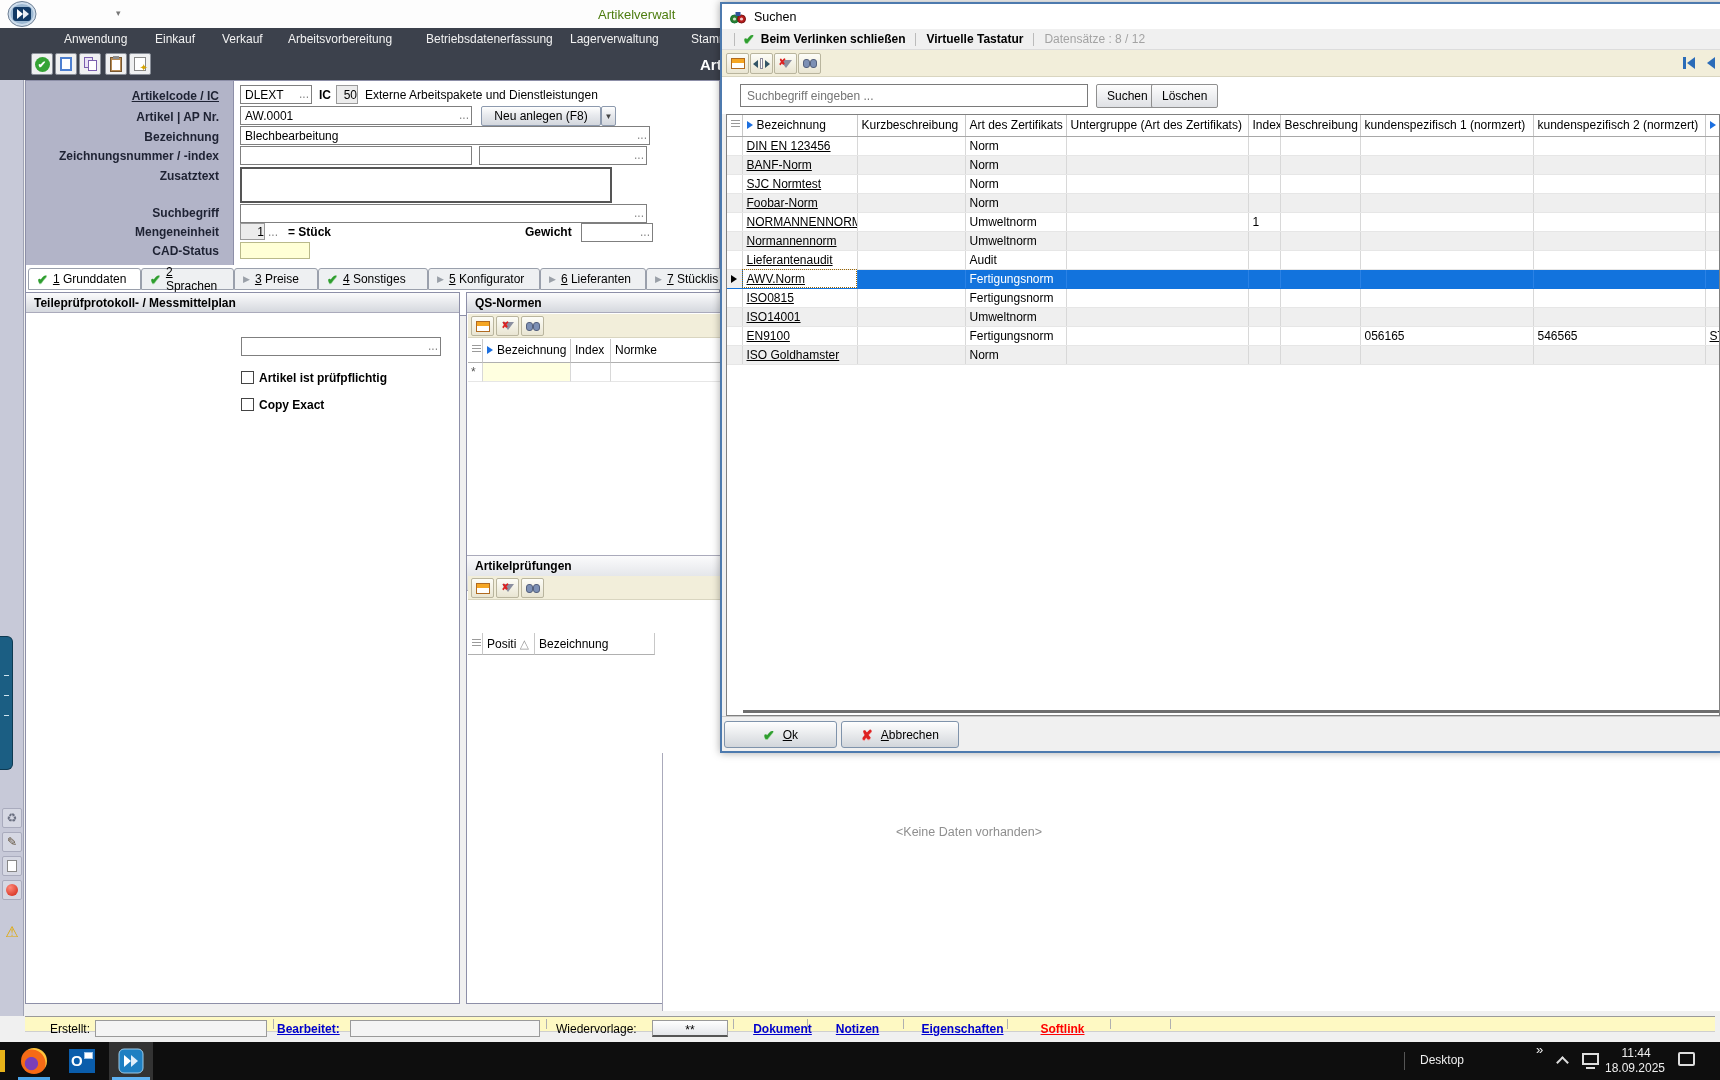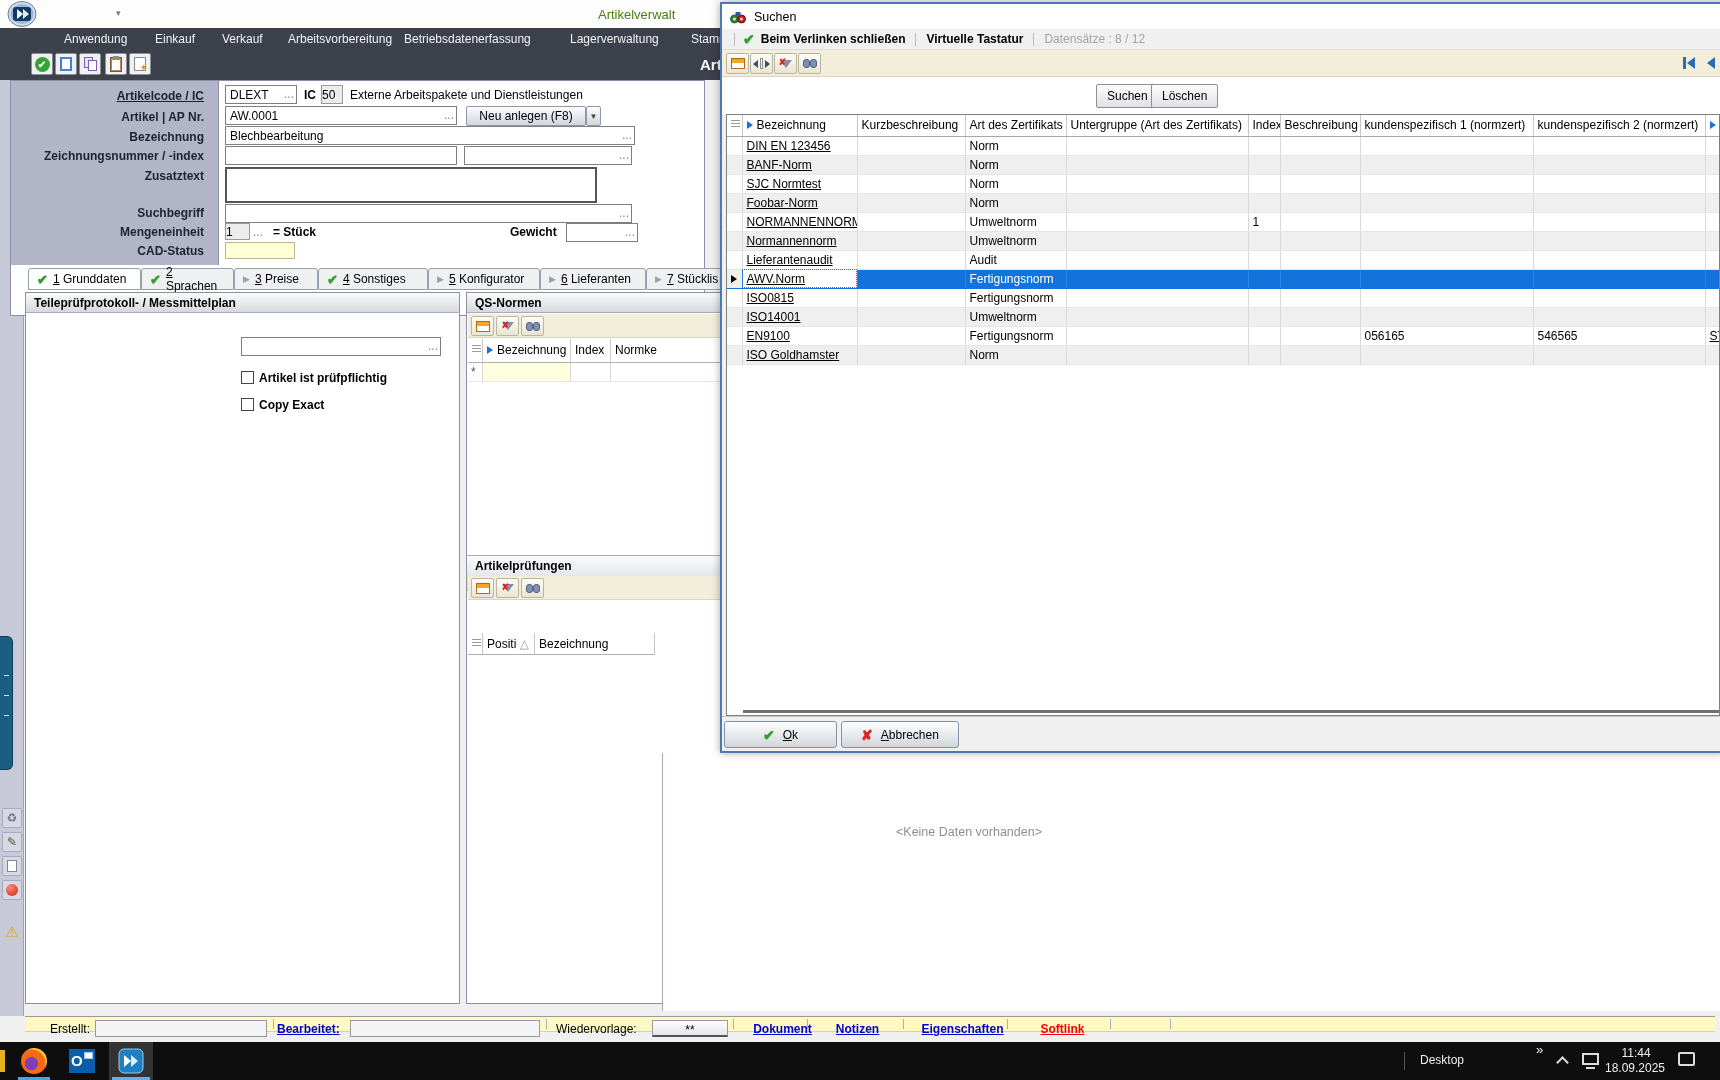--- a/index.html
+++ b/index.html
@@ -22,27 +22,27 @@
 
   
   #side-strip { left:0; top:80px; width:24px; height:936px; background:#c7c9d8; border-right:1px solid #9fa2b4; }
   #dock-tab { left:0; top:556px; width:13px; height:134px; background:#1b5e83; border:1px solid #0e3a52;
               border-left:none; border-radius:0 6px 6px 0; }
   #dock-tab i { position:absolute; left:4px; width:5px; height:1px; background:#cfe3ee; }
   .side-ico { position:absolute; left:2px; width:20px; height:20px; background:#d6d8e3; border:1px solid #a9abbd;
               border-radius:2px; display:flex; align-items:center; justify-content:center; font-size:12px; }
 
   
-  #form-panel { left:10px; top:80px; width:695px; height:236px; background:#fff; border:1px solid #8d8fa8; }
+  #form-panel { left:25px; top:80px; width:695px; height:236px; background:#fff; border:1px solid #8d8fa8; }
   #form-labelcol { left:0; top:0; width:208px; height:184px; background:#b2b4c8; border-right:1px solid #8d8fa8; }
   .flabel { position:absolute; right:14px; font-weight:bold; color:#1e2233; white-space:nowrap; }
   .field { position:absolute; background:#fff; border:1px solid #7f7f7f; height:19px; padding:2px 4px;
            white-space:nowrap; overflow:hidden; }
   .field .ell { position:absolute; right:2px; top:1px; color:#888; cursor:pointer; }
-  .plainbox { position:absolute; background:#ececec; border:1px solid #9a9a9a; text-align:left; }
+  .plainbox { position:absolute; background:#ececec; border:1px solid #9a9a9a; text-align:right; }
   .btn3d { background:linear-gradient(#fefefe,#e8eaee 45%,#d3d7dd); border:1px solid #8d9aae; border-radius:2px;
            display:flex; align-items:center; justify-content:center; cursor:pointer; }
   .yellow { background:#ffffd6 !important; }
 
   
   .tab { position:absolute; top:268px; height:22px; background:#eef0f2; border:1px solid #9aa0ac;
          border-radius:3px 3px 0 0; display:flex; align-items:center; gap:5px; padding:0 8px; cursor:pointer; }
   .tab.active { background:#fff; }
   .tab-check { color:#2f9e2f; font-weight:bold; font-size:13px; text-shadow:0 1px 0 #9bd49b; }
   .tab-arrow { color:#9aa0a8; font-size:9px; }
@@ -143,21 +143,21 @@
   </svg>
   <span class="abs" id="qa-caret">▾</span>
   <span class="abs" id="win-title">Artikelverwalt</span>
 </div>
 
 <div class="abs" id="menubar">
   <span class="menu-item" style="left:64px">Anwendung</span>
   <span class="menu-item" style="left:155px">Einkauf</span>
   <span class="menu-item" style="left:222px">Verkauf</span>
   <span class="menu-item" style="left:288px">Arbeitsvorbereitung</span>
-  <span class="menu-item" style="left:404px">Betriebsdatenerfassung</span>
+  <span class="menu-item" style="left:426px">Betriebsdatenerfassung</span>
   <span class="menu-item" style="left:570px">Lagerverwaltung</span>
   <span class="menu-item" style="left:691px">Stamm</span>
 </div>
 
 <div class="abs" id="darkband">
   <div class="qbtn" style="left:31px">
     <span style="width:15px;height:15px;border-radius:50%;background:#35a335;color:#fff;font-size:10px;font-weight:bold;display:flex;align-items:center;justify-content:center">✔</span>
   </div>
   <div class="qbtn" style="left:55px">
     <span style="width:12px;height:14px;background:#fff;border:2px solid #4d7fd0"></span>
@@ -452,20 +452,21 @@
     <div class="navbtn" style="left:958px">
       <span class="nav-bar"></span>
         <span class="nav-tri"></span>
     </div>
     <div class="navbtn" style="left:980px">
       <span class="nav-tri"></span>
     </div>
   </div>
 
   <div id="dlg-searchrow">
+    <input id="search-input" type="text" value="" placeholder="Suchbegriff eingeben ..." style="">
     <div class="dlg-btn" style="left:374px">Suchen</div>
     <div class="dlg-btn" style="left:429px">Löschen</div>
   </div>
 
   <div id="gridwrap">
     <table class="grid">
       <colgroup>
         <col style="width:15px">
           <col style="width:115px">
           <col style="width:108px">

